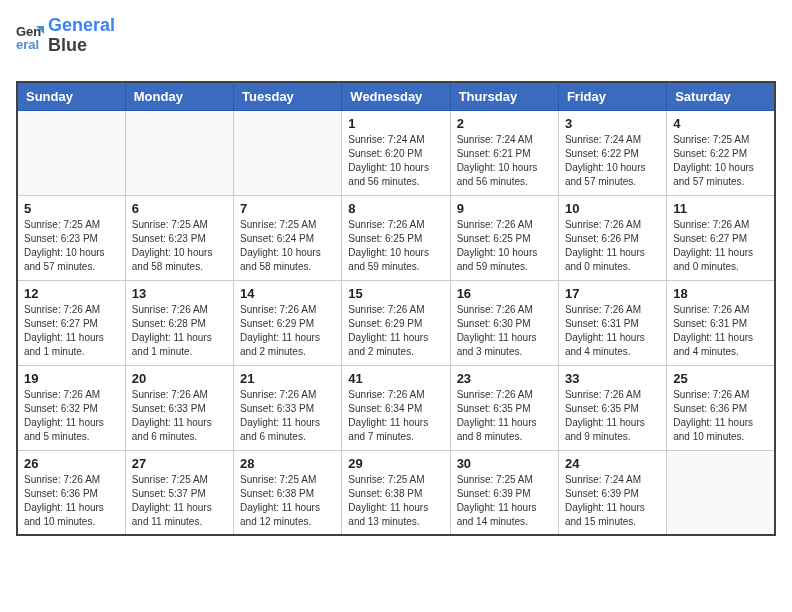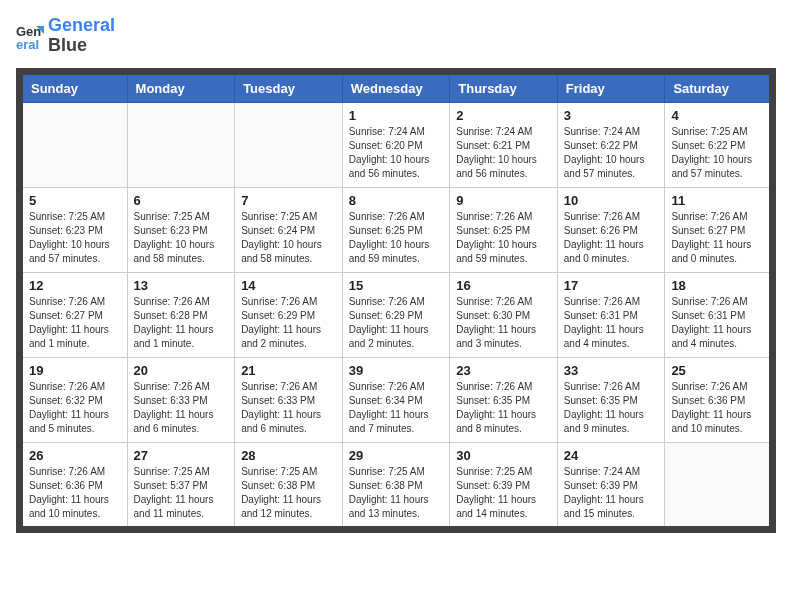--- a/index.html
+++ b/index.html
@@ -7,21 +7,21 @@
       font-family: Arial, sans-serif;
       background: #fff;
       width: 792px;
       min-height: 612px;
       padding: 16px;
     }
     .header {
       display: flex;
       justify-content: space-between;
       align-items: flex-start;
-      margin-bottom: 12px;
+      margin-bottom: 25px;
     }
     .logo {
       display: flex;
       align-items: center;
       gap: 4px;
     }
     .logo-text {
       font-size: 18px;
       font-weight: bold;
       color: #333;
@@ -44,21 +44,21 @@
       letter-spacing: 0.5px;
     }
     .title-block h2 {
       font-size: 15px;
       font-weight: normal;
       color: #555;
     }
     .calendar {
       width: 100%;
       border-collapse: collapse;
-      border: 7px solid #404040;
+      border: 2px solid #404040;
     }
     .calendar th {
       background-color: #3a6bbf;
       color: #fff;
       text-align: left;
       padding: 6px 8px;
       font-size: 13px;
       font-weight: bold;
       border: 1px solid #2a5aaf;
     }
@@ -254,21 +254,21 @@
           <div class="day-info">Sunset: 6:33 PM</div>
           <div class="day-info">Daylight: 11 hours and 6 minutes.</div>
         </td>
         <td>
           <div class="day-number">21</div>
           <div class="day-info">Sunrise: 7:26 AM</div>
           <div class="day-info">Sunset: 6:33 PM</div>
           <div class="day-info">Daylight: 11 hours and 6 minutes.</div>
         </td>
         <td>
-          <div class="day-number">39</div>
+          <div class="day-number">41</div>
           <div class="day-info">Sunrise: 7:26 AM</div>
           <div class="day-info">Sunset: 6:34 PM</div>
           <div class="day-info">Daylight: 11 hours and 7 minutes.</div>
         </td>
         <td>
           <div class="day-number">23</div>
           <div class="day-info">Sunrise: 7:26 AM</div>
           <div class="day-info">Sunset: 6:35 PM</div>
           <div class="day-info">Daylight: 11 hours and 8 minutes.</div>
         </td>

